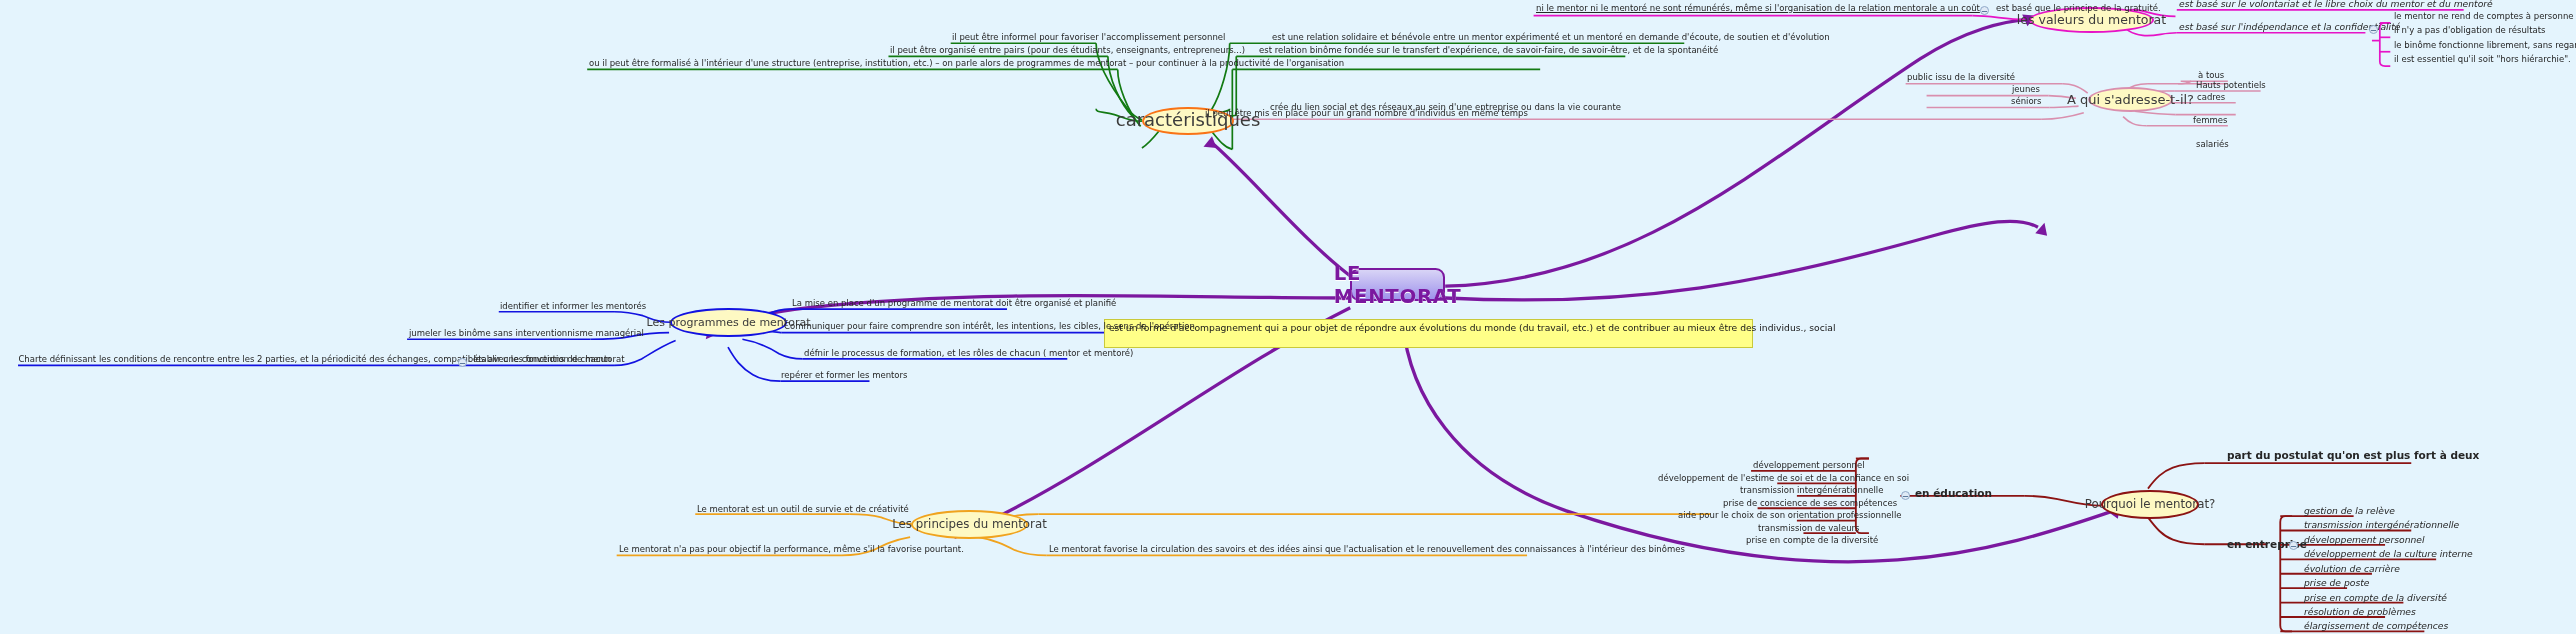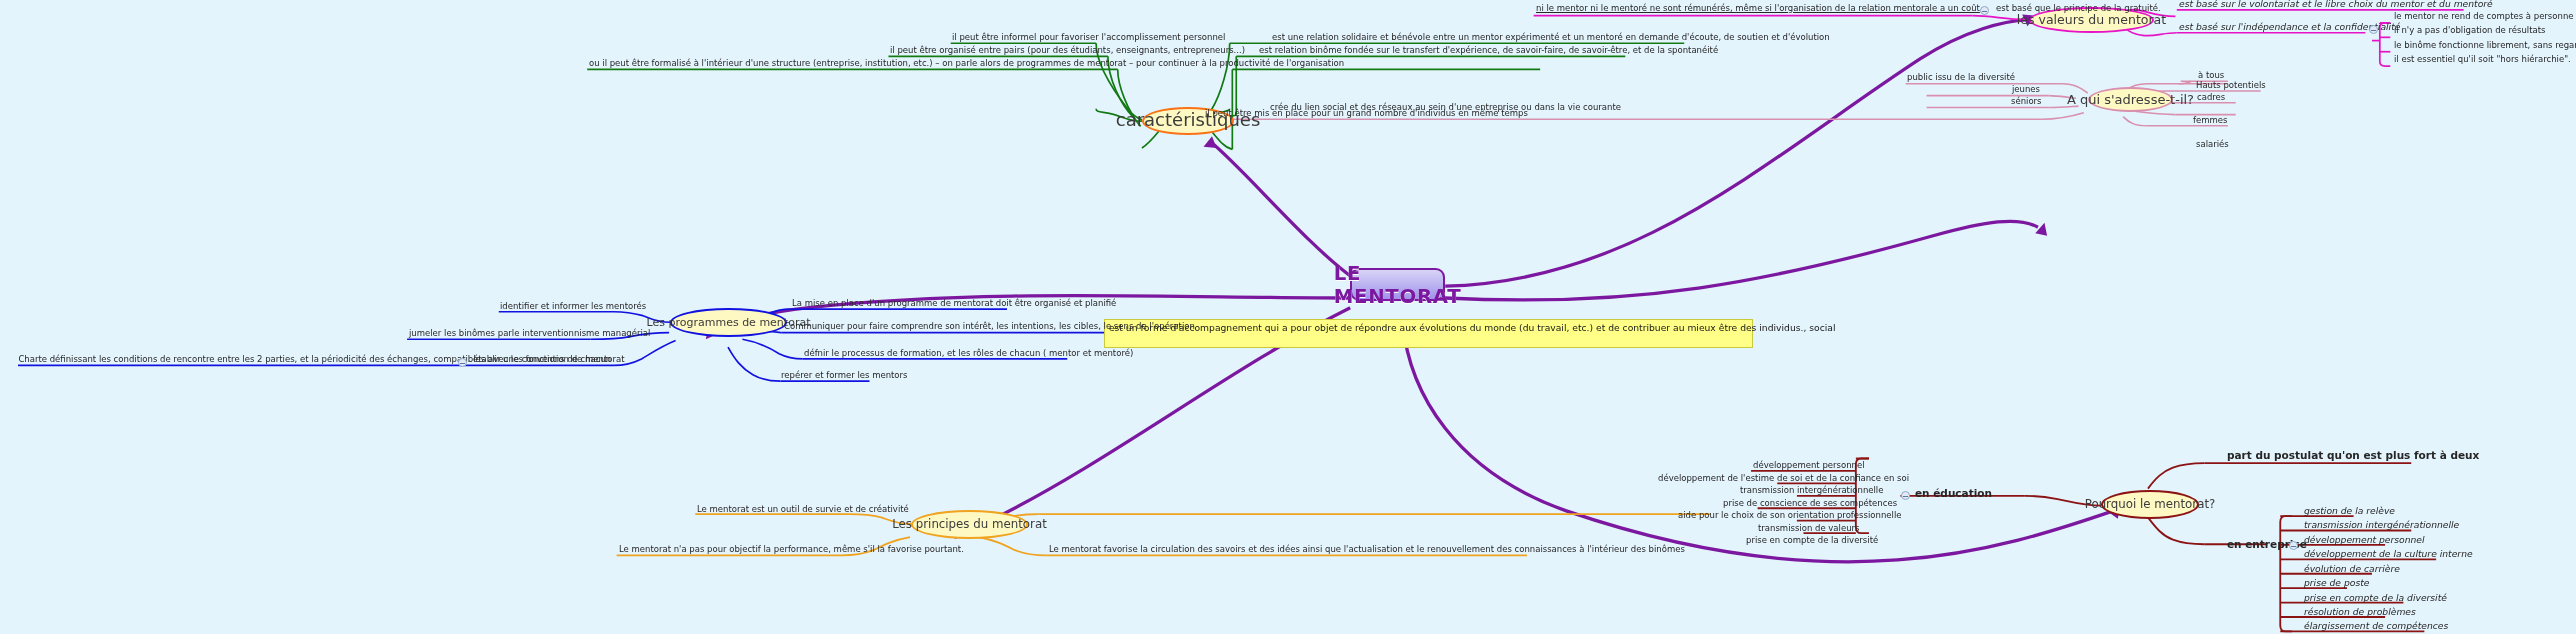--- a/index.html
+++ b/index.html
@@ -345,21 +345,21 @@
   </div>
 
   <div class="oval blue" style="left:670px;top:308px;width:117px;height:29px;align-items:center;">
     <span>Les programmes de mentorat</span>
   </div>
 
   <div class="leaf" style="left:500px;top:302px;">
     <span>identifier et informer les mentorés</span>
   </div>
   <div class="leaf" style="left:409px;top:329px;">
-    <span>jumeler les binômes parle interventionnisme managérial</span>
+    <span>jumeler les binôme sans interventionnisme managérial</span>
   </div>
   <div class="leaf" style="left:18.4px;top:355px;">
     <span>Charte définissant les conditions de rencontre entre les 2 parties, et la périodicité des échanges, compatibles avec les fonctions de chacun</span>
   </div>
   <div class="minus" style="left:458px;top:358px;"></div>
   <div class="leaf" style="left:473px;top:355px;">
     <span>établir une convention de mentorat</span>
   </div>
   <div class="leaf" style="left:792px;top:299px;">
     <span>La mise en place d'un programme de mentorat doit être organisé et planifié</span>

